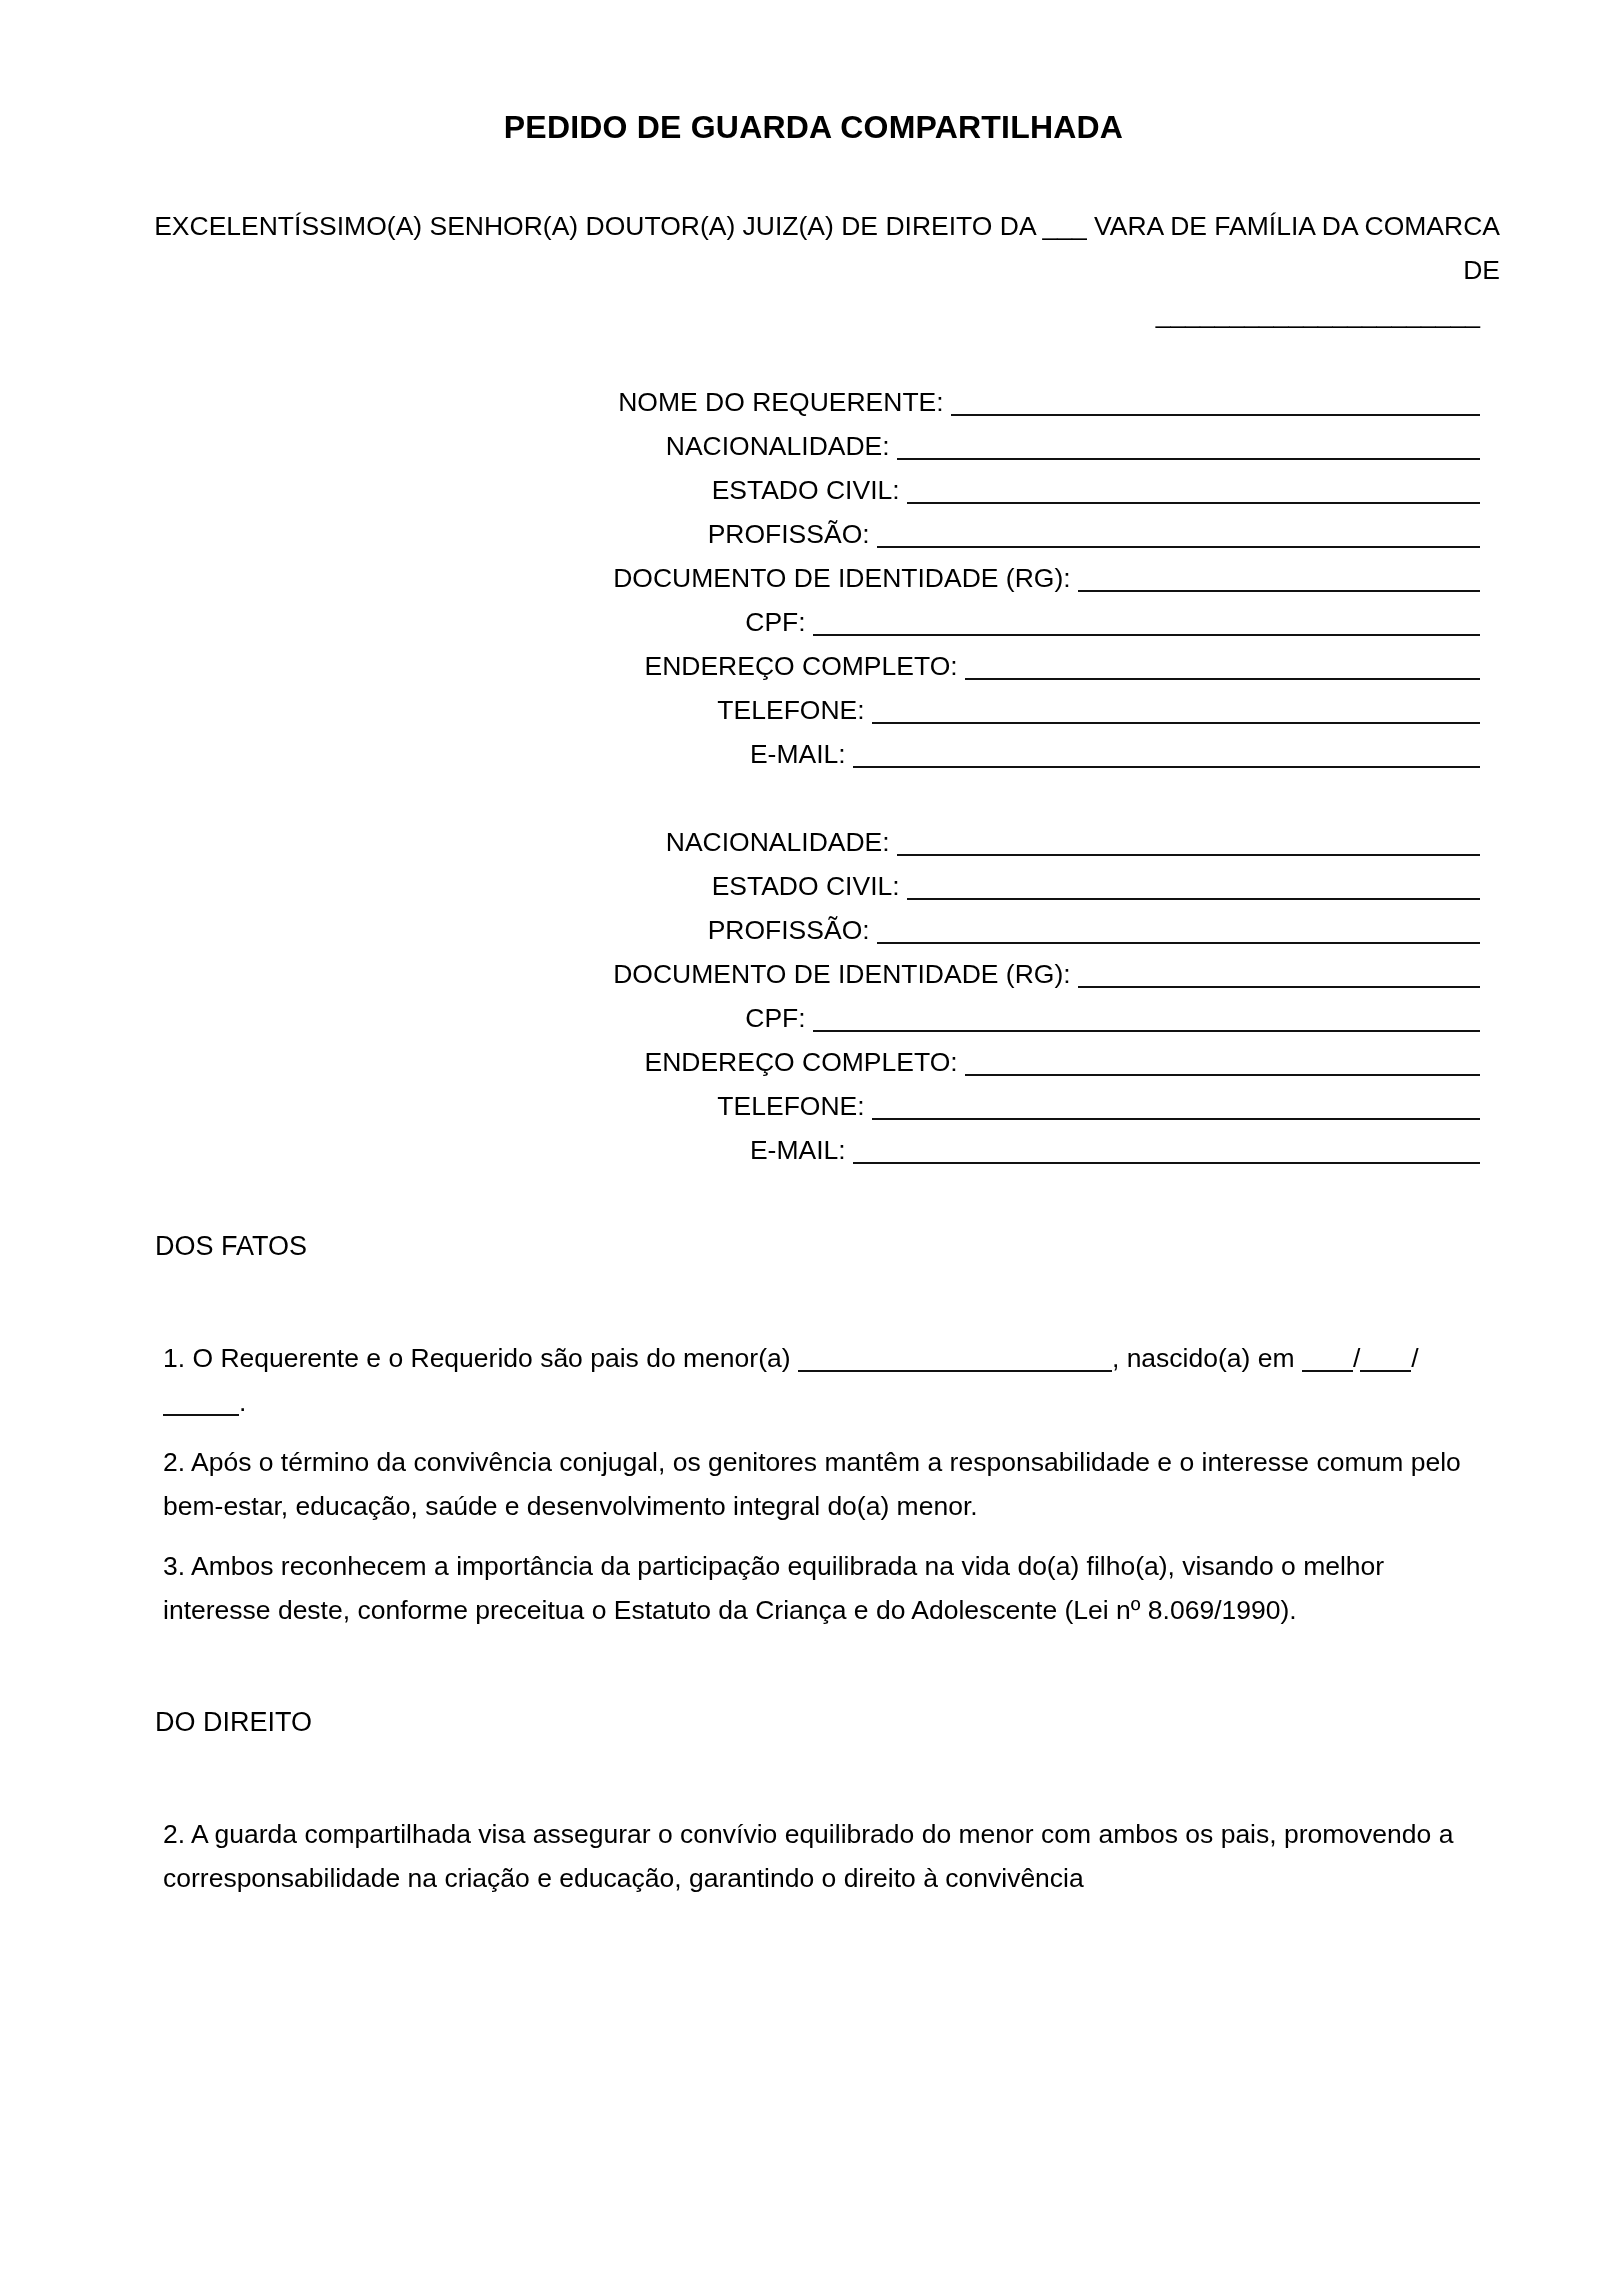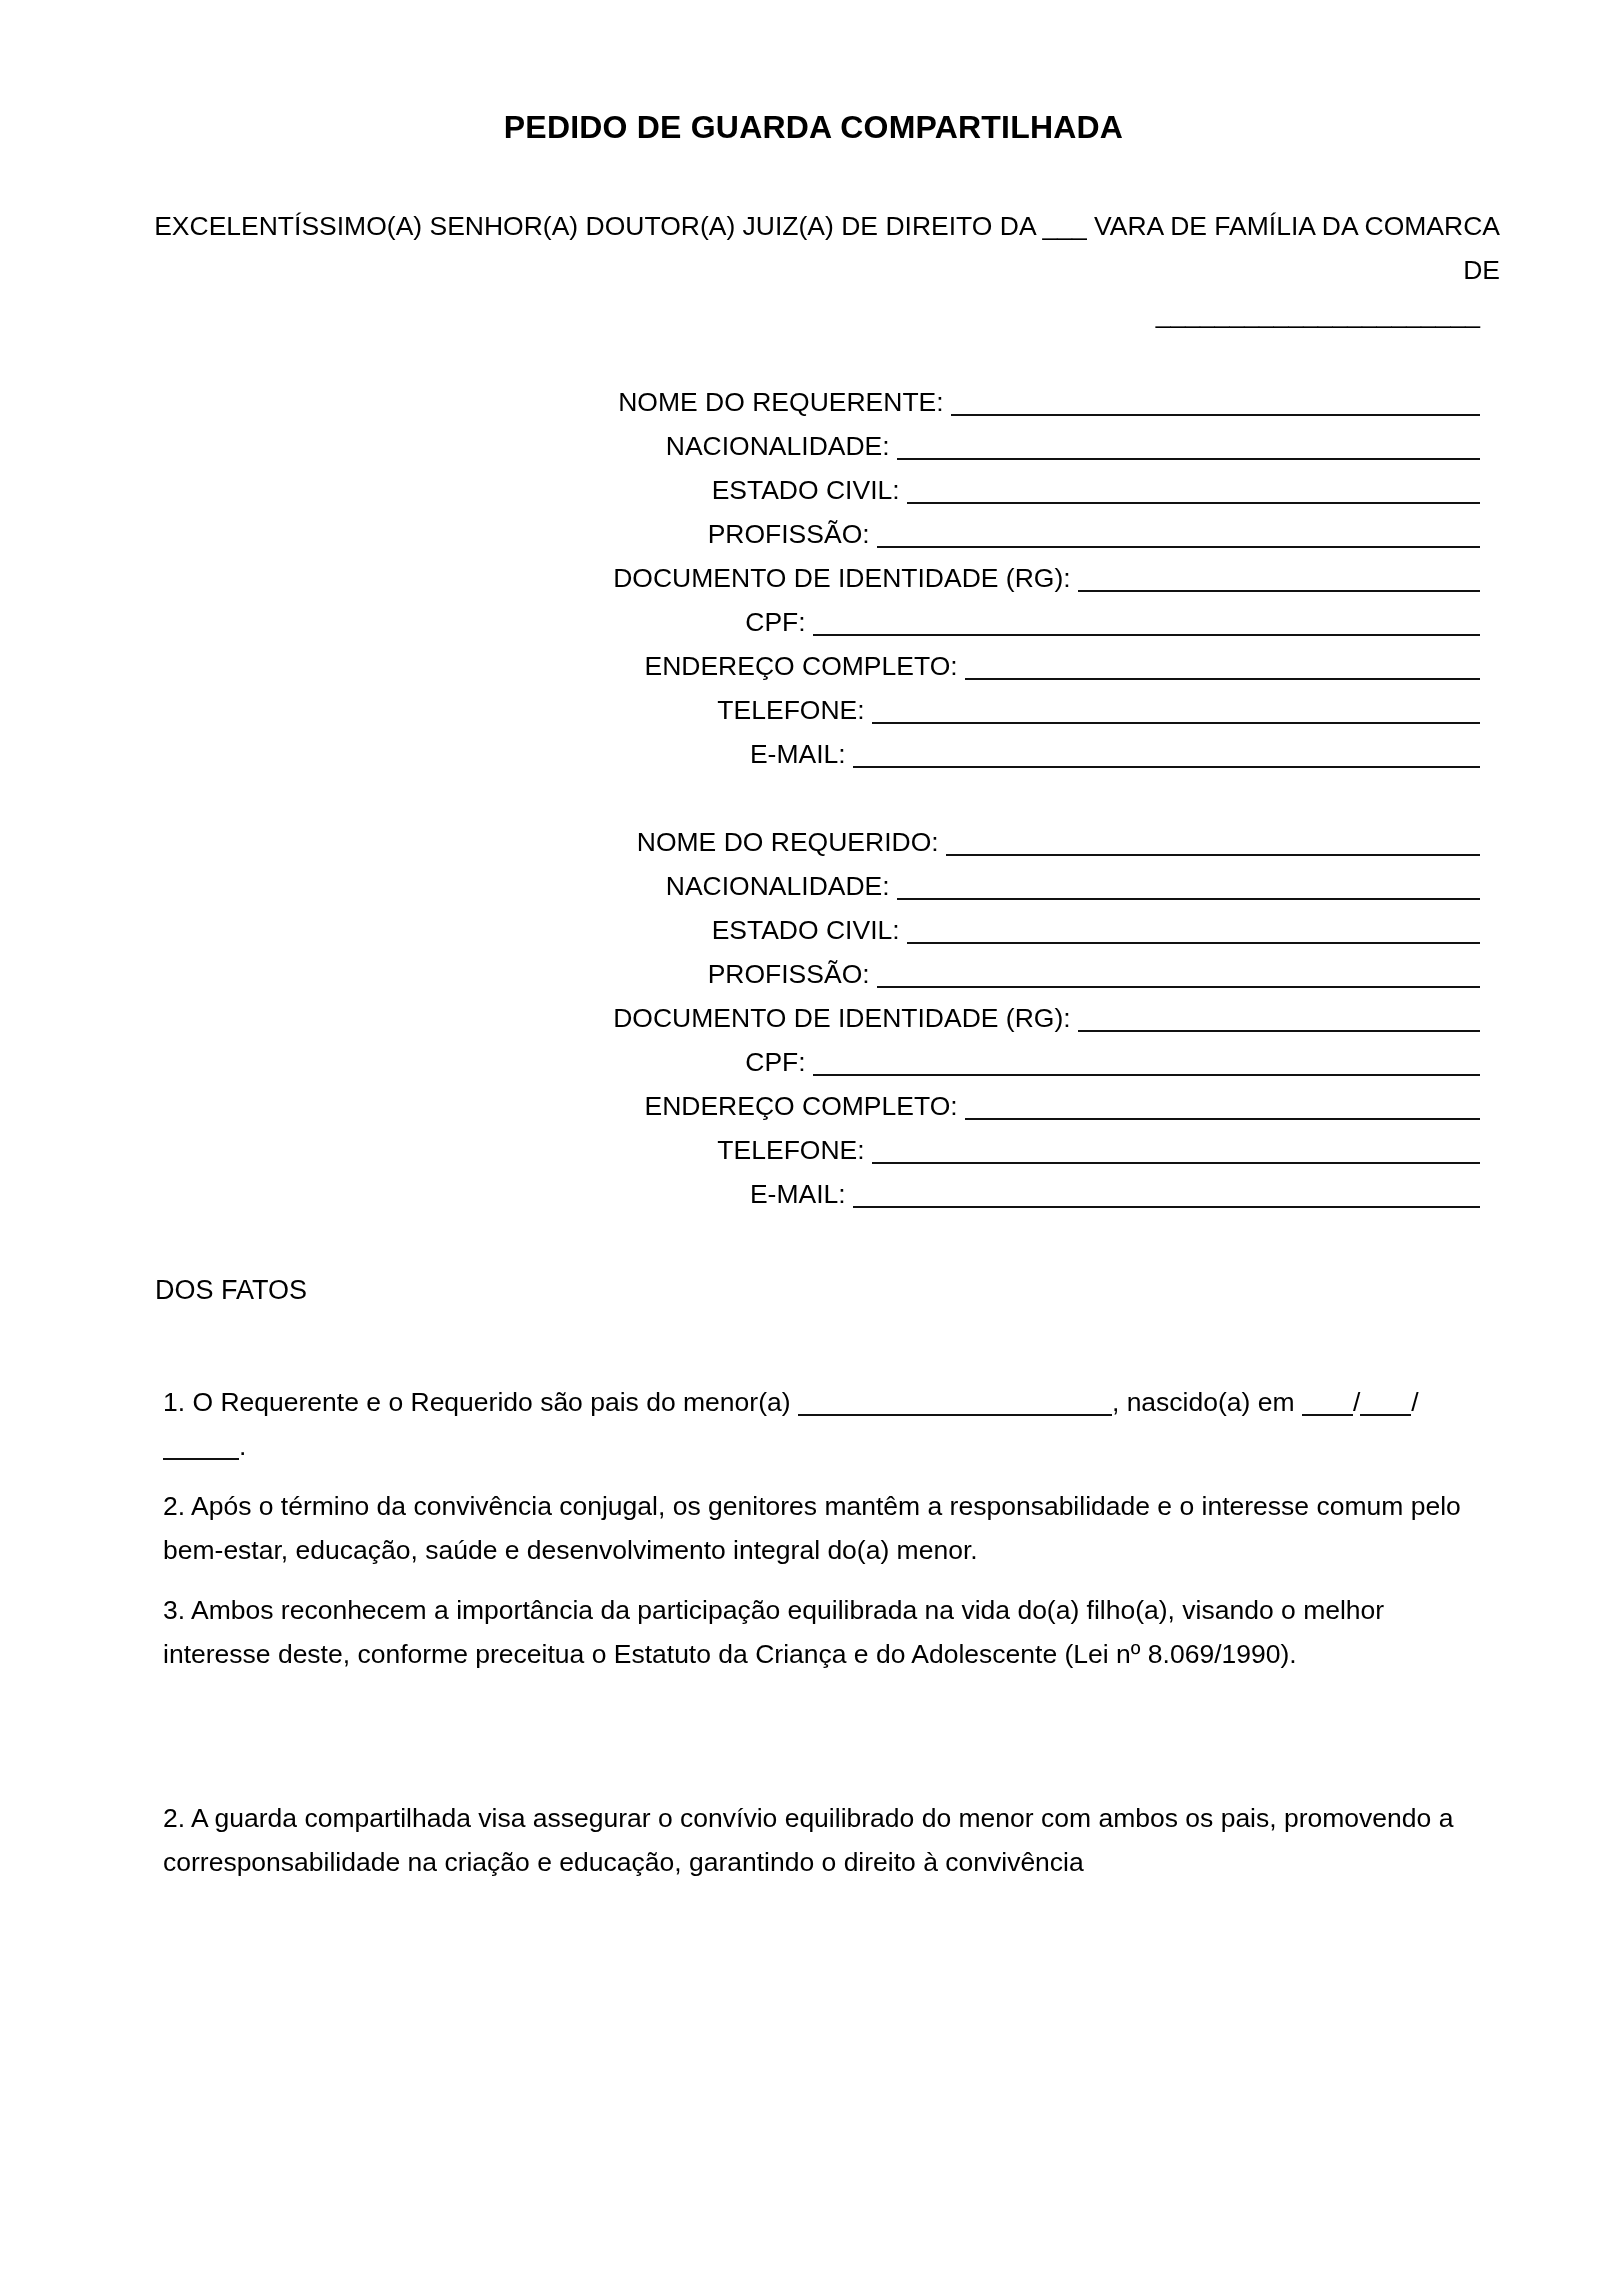--- a/index.html
+++ b/index.html
@@ -101,39 +101,39 @@
         <div class="field-line"><span>DOCUMENTO DE IDENTIDADE (RG):</span> <span></span><span class="rule" style="width: 402px;"></span></div>
         <div class="field-line"><span>CPF:</span> <span></span><span class="rule" style="width: 667px;"></span></div>
         <div class="field-line"><span>ENDEREÇO COMPLETO:</span> <span></span><span class="rule" style="width: 515px;"></span></div>
         <div class="field-line"><span>TELEFONE:</span> <span></span><span class="rule" style="width: 608px;"></span></div>
         <div class="field-line"><span>E-MAIL:</span> <span></span><span class="rule" style="width: 627px;"></span></div>
       </div>
 
     <div class="blank-line"></div>
 
     <div id="requerido-block">
-        <div class="field-line"><span>NOME DO REQUERIDO:</span> <span></span><span class="rule" style="width: 534px;"></span></div>
         <div class="field-line"><span>NACIONALIDADE:</span> <span></span><span class="rule" style="width: 583px;"></span></div>
         <div class="field-line"><span>ESTADO CIVIL:</span> <span></span><span class="rule" style="width: 573px;"></span></div>
         <div class="field-line"><span>PROFISSÃO:</span> <span></span><span class="rule" style="width: 603px;"></span></div>
         <div class="field-line"><span>DOCUMENTO DE IDENTIDADE (RG):</span> <span></span><span class="rule" style="width: 402px;"></span></div>
         <div class="field-line"><span>CPF:</span> <span></span><span class="rule" style="width: 667px;"></span></div>
         <div class="field-line"><span>ENDEREÇO COMPLETO:</span> <span></span><span class="rule" style="width: 515px;"></span></div>
         <div class="field-line"><span>TELEFONE:</span> <span></span><span class="rule" style="width: 608px;"></span></div>
         <div class="field-line"><span>E-MAIL:</span> <span></span><span class="rule" style="width: 627px;"></span></div>
       </div>
 
     <div class="blank-line"></div>
 
     <div id="sections-block">
         <p class="sect-head">DOS FATOS</p>
         <div class="blank-line"></div>
         <p class="body-para"><span>1. O Requerente e o Requerido são pais do menor(a) </span><span class="rule" style="width: 314px;"></span><span>, nascido(a) em </span><span class="rule" style="width: 51px;"></span><span>/</span><span class="rule" style="width: 51px;"></span><span>/</span><span class="rule" style="width: 76px;"></span><span>.</span></p>
         <p class="body-para">2. Após o término da convivência conjugal, os genitores mantêm a responsabilidade e o interesse comum pelo bem-estar, educação, saúde e desenvolvimento integral do(a) menor.</p>
         <p class="body-para">3. Ambos reconhecem a importância da participação equilibrada na vida do(a) filho(a), visando o melhor interesse deste, conforme preceitua o Estatuto da Criança e do Adolescente (Lei nº 8.069/1990).</p>
         <div class="blank-line"></div>
+        <p class="sect-head">DO DIREITO</p>
         <div class="blank-line"></div>
         <p class="body-para">2. A guarda compartilhada visa assegurar o convívio equilibrado do menor com ambos os pais, promovendo a corresponsabilidade na criação e educação, garantindo o direito à convivência</p>
       </div>
 
   </div>
 </div>
 
 
 </body></html>

